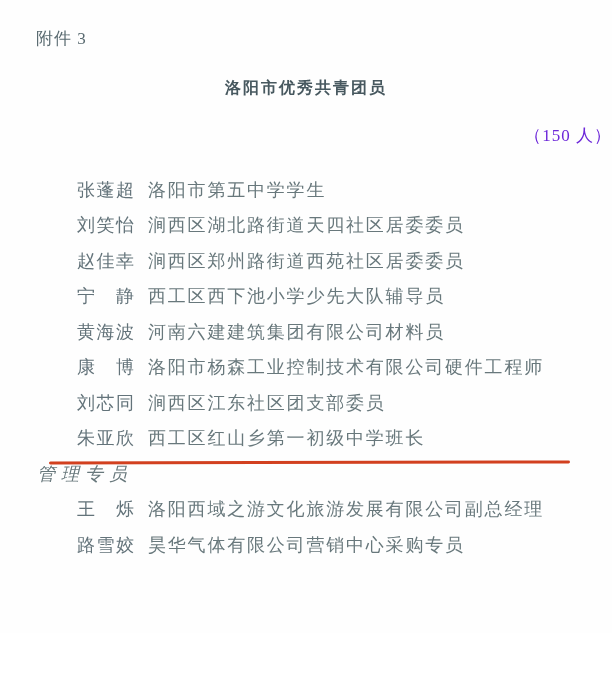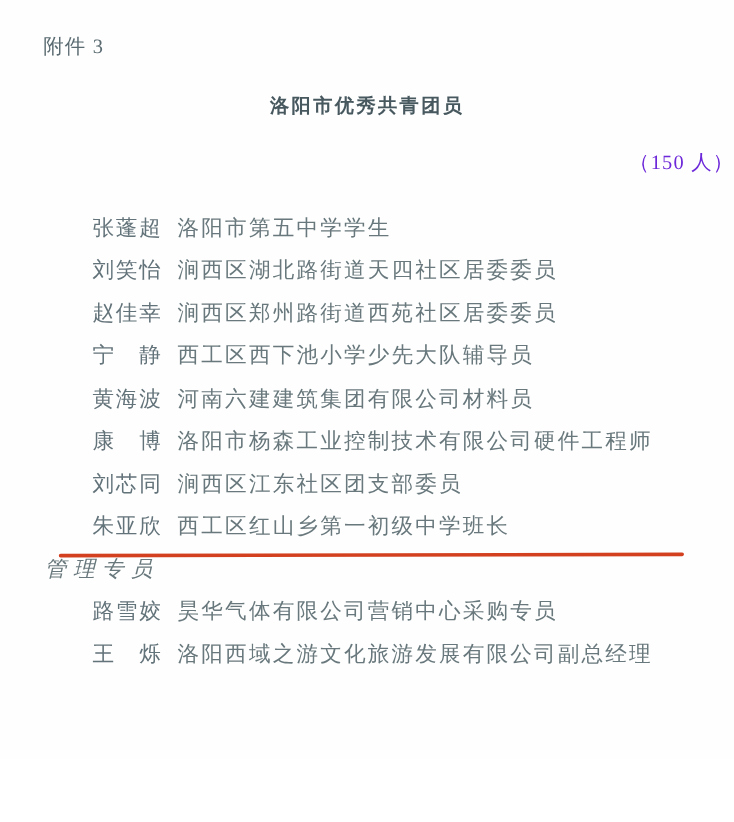--- a/index.html
+++ b/index.html
@@ -81,25 +81,25 @@
     <div class="row">
       <span class="name">刘芯同</span>
       <span class="role">涧西区江东社区团支部委员</span>
     </div>
     <div class="row">
       <span class="name">朱亚欣</span>
       <span class="role">西工区红山乡第一初级中学班长</span>
     </div>
     <div class="continuation">管理专员</div>
     <div class="row">
+      <span class="name">王烁</span>
+      <span class="role">洛阳西域之游文化旅游发展有限公司副总经理</span>
+    </div>
+    <div class="row">
       <span class="name">路雪姣</span>
       <span class="role">昊华气体有限公司营销中心采购专员</span>
-    </div>
-    <div class="row">
-      <span class="name">王烁</span>
-      <span class="role">洛阳西域之游文化旅游发展有限公司副总经理</span>
     </div>
 
   </div>
 
   <div class="red-underline"></div>
 
 </div>
 
 </body></html>

